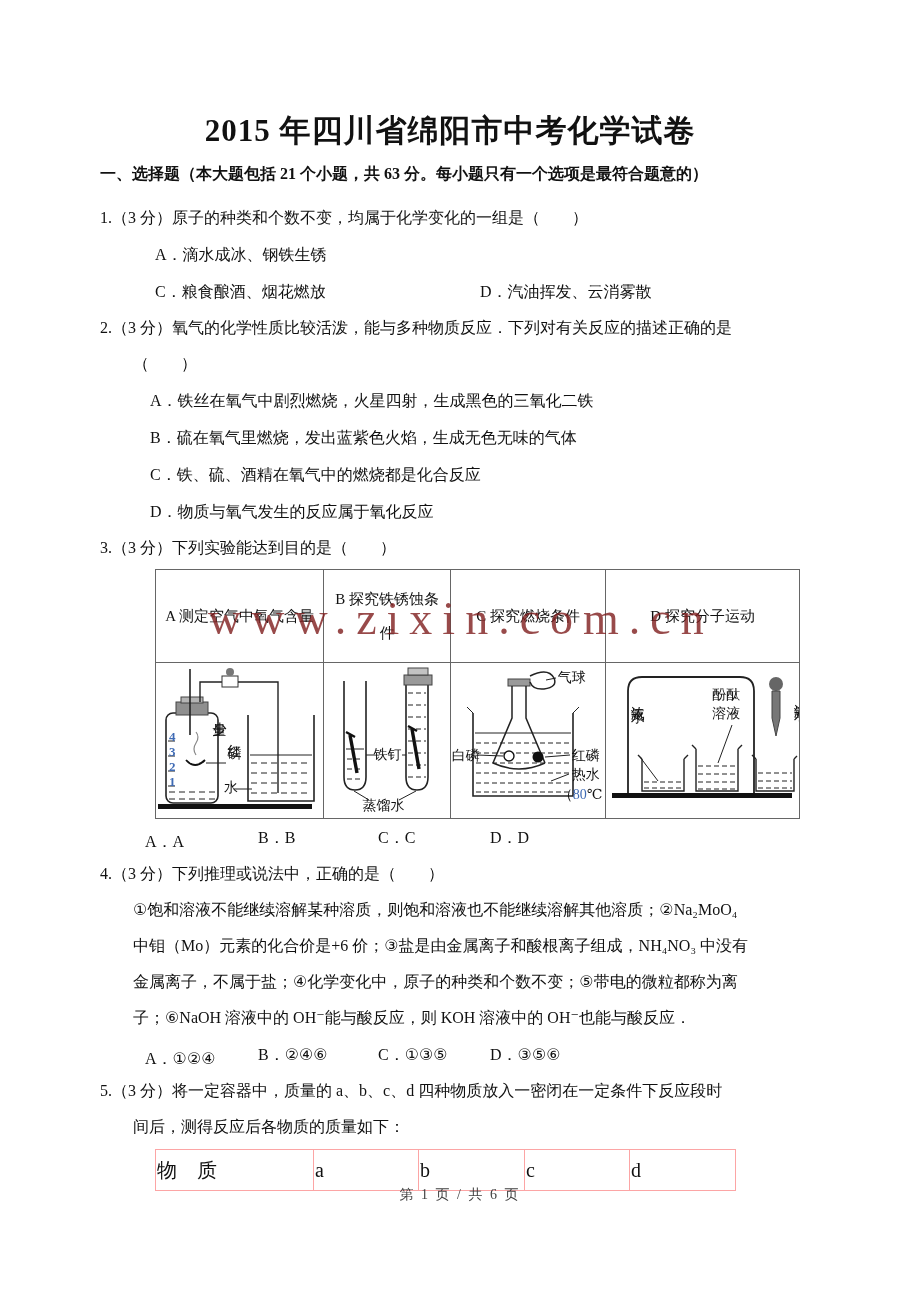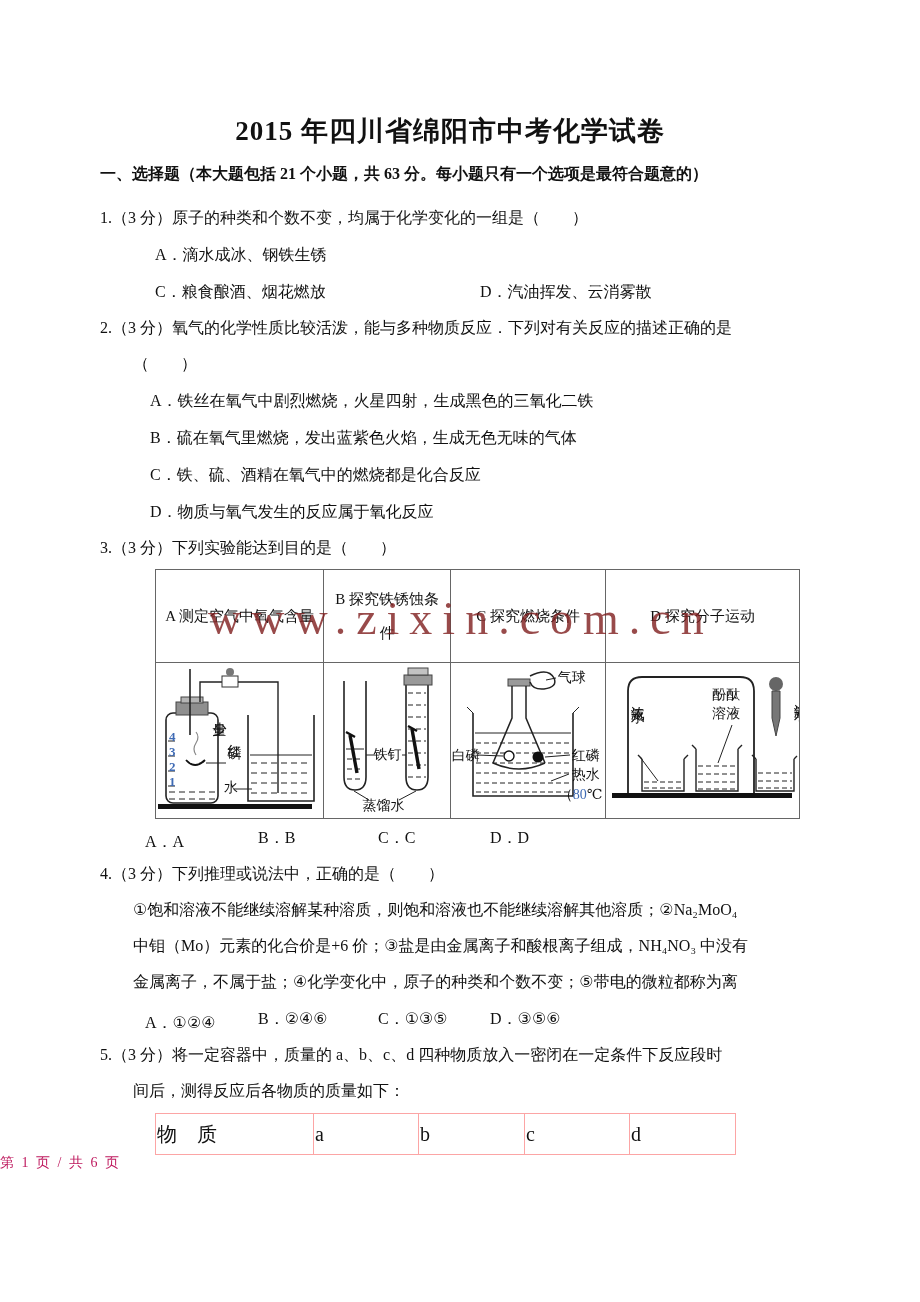--- a/index.html
+++ b/index.html
@@ -1,21 +1,21 @@
 <!DOCTYPE html>
 <html><head>
 <meta charset="utf-8">
 <style>
   html,body{margin:0;padding:0;background:#ffffff;}
   .page{
     position:relative;width:920px;height:1302px;background:#fff;overflow:hidden;
     font-family:"Liberation Serif","DejaVu Serif","DejaVu Sans",serif;color:#111;
   }
   .content{position:absolute;left:100px;top:112px;width:700px;}
-  .title{font-size:27px;font-weight:bold;text-align:center;line-height:38px;margin:0 0 10px 0;letter-spacing:1px;}
+  .title{font-size:31px;font-weight:bold;text-align:center;line-height:38px;margin:0 0 10px 0;letter-spacing:1px;}
   .sec{font-size:16px;font-weight:bold;line-height:28px;margin-bottom:12px;}
   .qline{font-size:16px;line-height:36px;}
   .qcont{font-size:16px;line-height:36px;padding-left:33px;}
   .optrow{position:relative;height:37px;font-size:16px;}
   .optrow .o1{position:absolute;left:55px;top:0;line-height:37px;}
   .optrow .o2{position:absolute;left:380px;top:0;line-height:37px;}
   .optrow4 .a{position:absolute;left:45px;top:4px;line-height:37px;}
   .optrow4 .b{position:absolute;left:158px;top:0;line-height:37px;}
   .optrow4 .c{position:absolute;left:278px;top:0;line-height:37px;}
   .optrow4 .d{position:absolute;left:390px;top:0;line-height:37px;}
@@ -34,21 +34,21 @@
 
   
   .mass-table{border-collapse:collapse;margin:4px 0 0 55px;table-layout:fixed;}
   .mass-table td{border:1px solid #fca5a5;height:38px;text-align:left;font-size:20px;}
 
   .watermark{
     position:absolute;left:208px;top:592px;z-index:6;pointer-events:none;
     font-size:46px;letter-spacing:10px;color:#7f1d1d;opacity:.8;white-space:nowrap;
     font-family:"Liberation Serif","DejaVu Serif",serif;
   }
-  .footer{position:absolute;left:0;top:1154px;width:920px;text-align:left;font-size:14px;color:#be185d;letter-spacing:2px;}
+  .footer{position:absolute;left:0;top:1186px;width:920px;text-align:center;font-size:14px;color:#404040;letter-spacing:2px;}
   .blue{color:#3f6bb5;}
 </style>
 </head>
 <body>
 
 <div class="page">
 
   <div class="content">
 
     <h1 class="title">2015 年四川省绵阳市中考化学试卷</h1>
@@ -222,20 +222,21 @@
       <span class="a">A．A</span>
       <span class="b">B．B</span>
       <span class="c">C．C</span>
       <span class="d">D．D</span>
     </div>
 
     <div class="qline"><span>4.（3 分）</span><span>下列推理或说法中，正确的是（　　）</span></div>
     <div class="qcont">①饱和溶液不能继续溶解某种溶质，则饱和溶液也不能继续溶解其他溶质；②Na₂MoO₄</div>
     <div class="qcont">中钼（Mo）元素的化合价是+6 价；③盐是由金属离子和酸根离子组成，NH₄NO₃ 中没有</div>
     <div class="qcont">金属离子，不属于盐；④化学变化中，原子的种类和个数不变；⑤带电的微粒都称为离</div>
+    <div class="qcont">子；⑥NaOH 溶液中的 OH⁻能与酸反应，则 KOH 溶液中的 OH⁻也能与酸反应．</div>
     <div class="optrow optrow4">
       <span class="a">A．①②④</span>
       <span class="b">B．②④⑥</span>
       <span class="c">C．①③⑤</span>
       <span class="d">D．③⑤⑥</span>
     </div>
 
     <div class="qline"><span>5.（3 分）</span><span>将一定容器中，质量的 a、b、c、d 四种物质放入一密闭在一定条件下反应段时</span></div>
     <div class="qcont">间后，测得反应后各物质的质量如下：</div>
 

